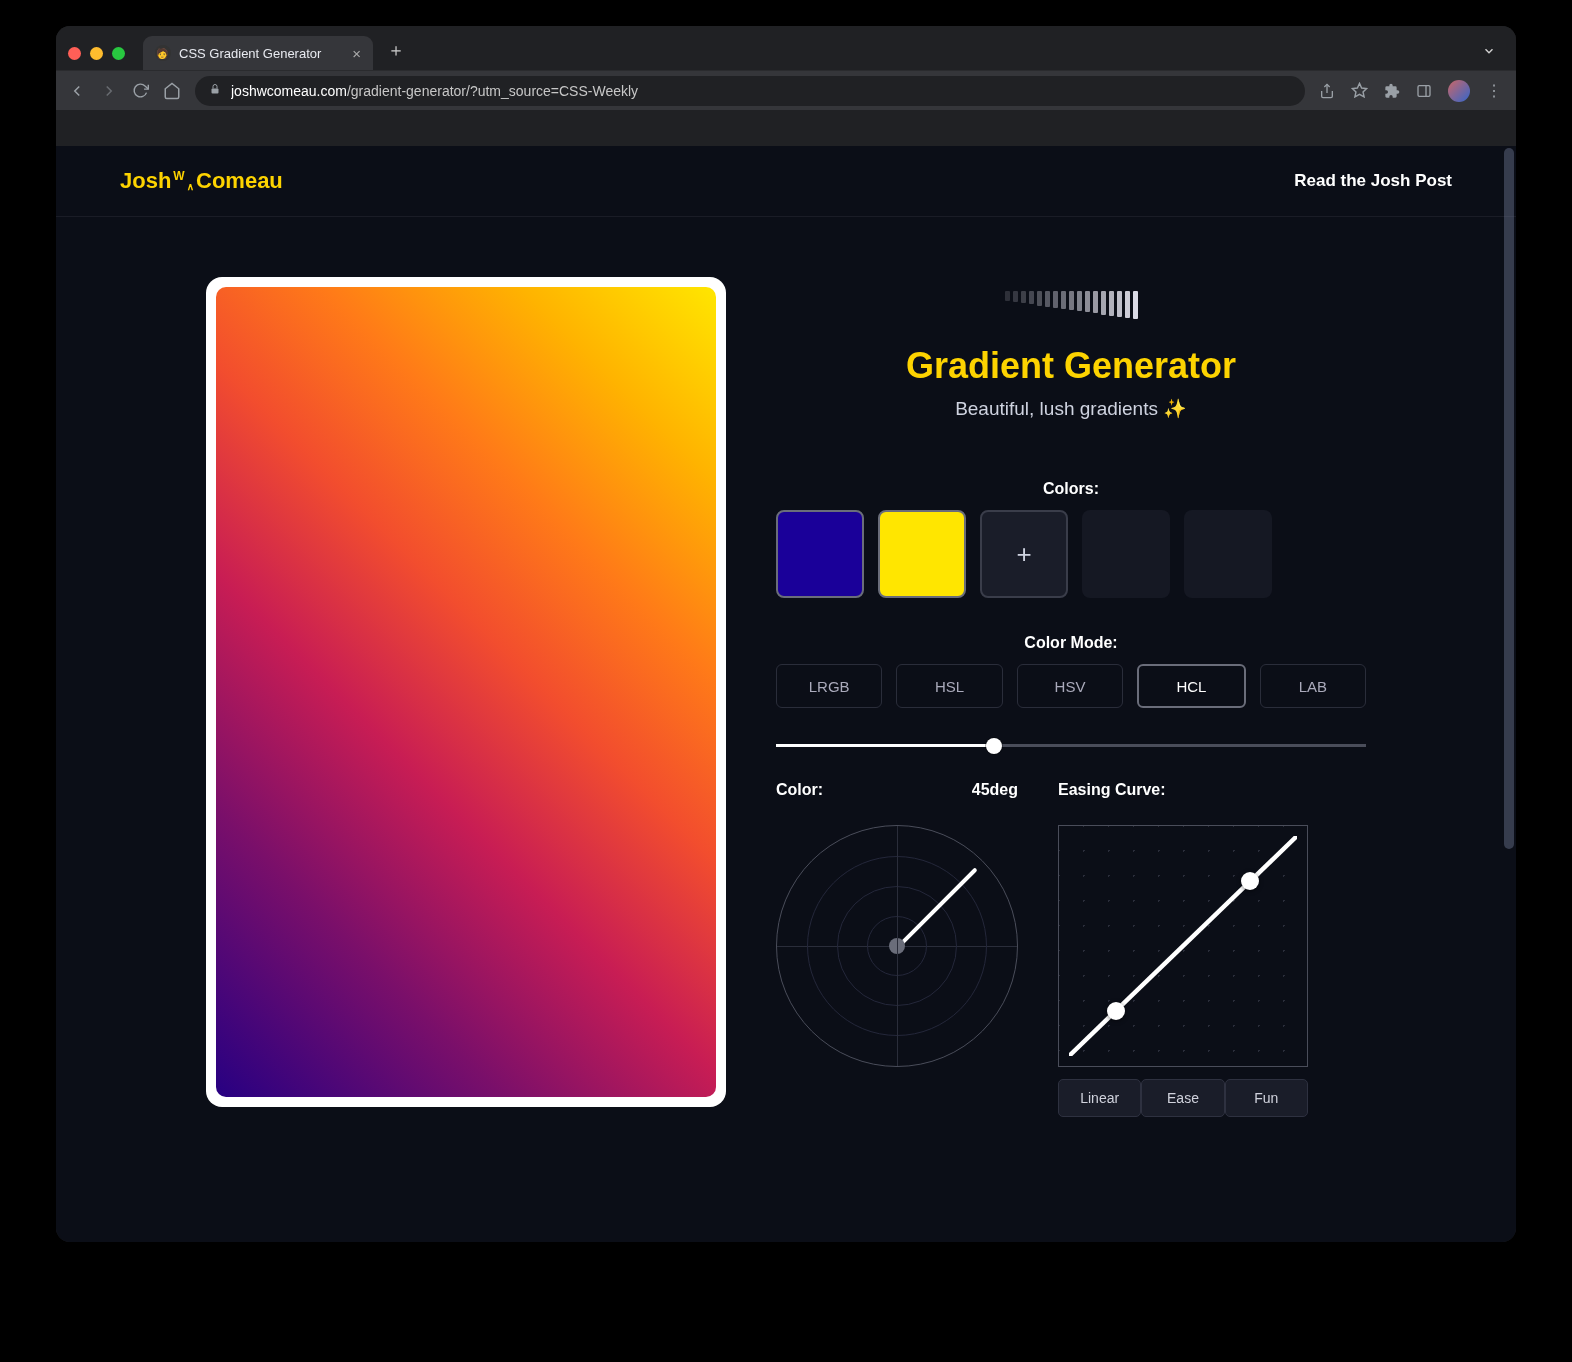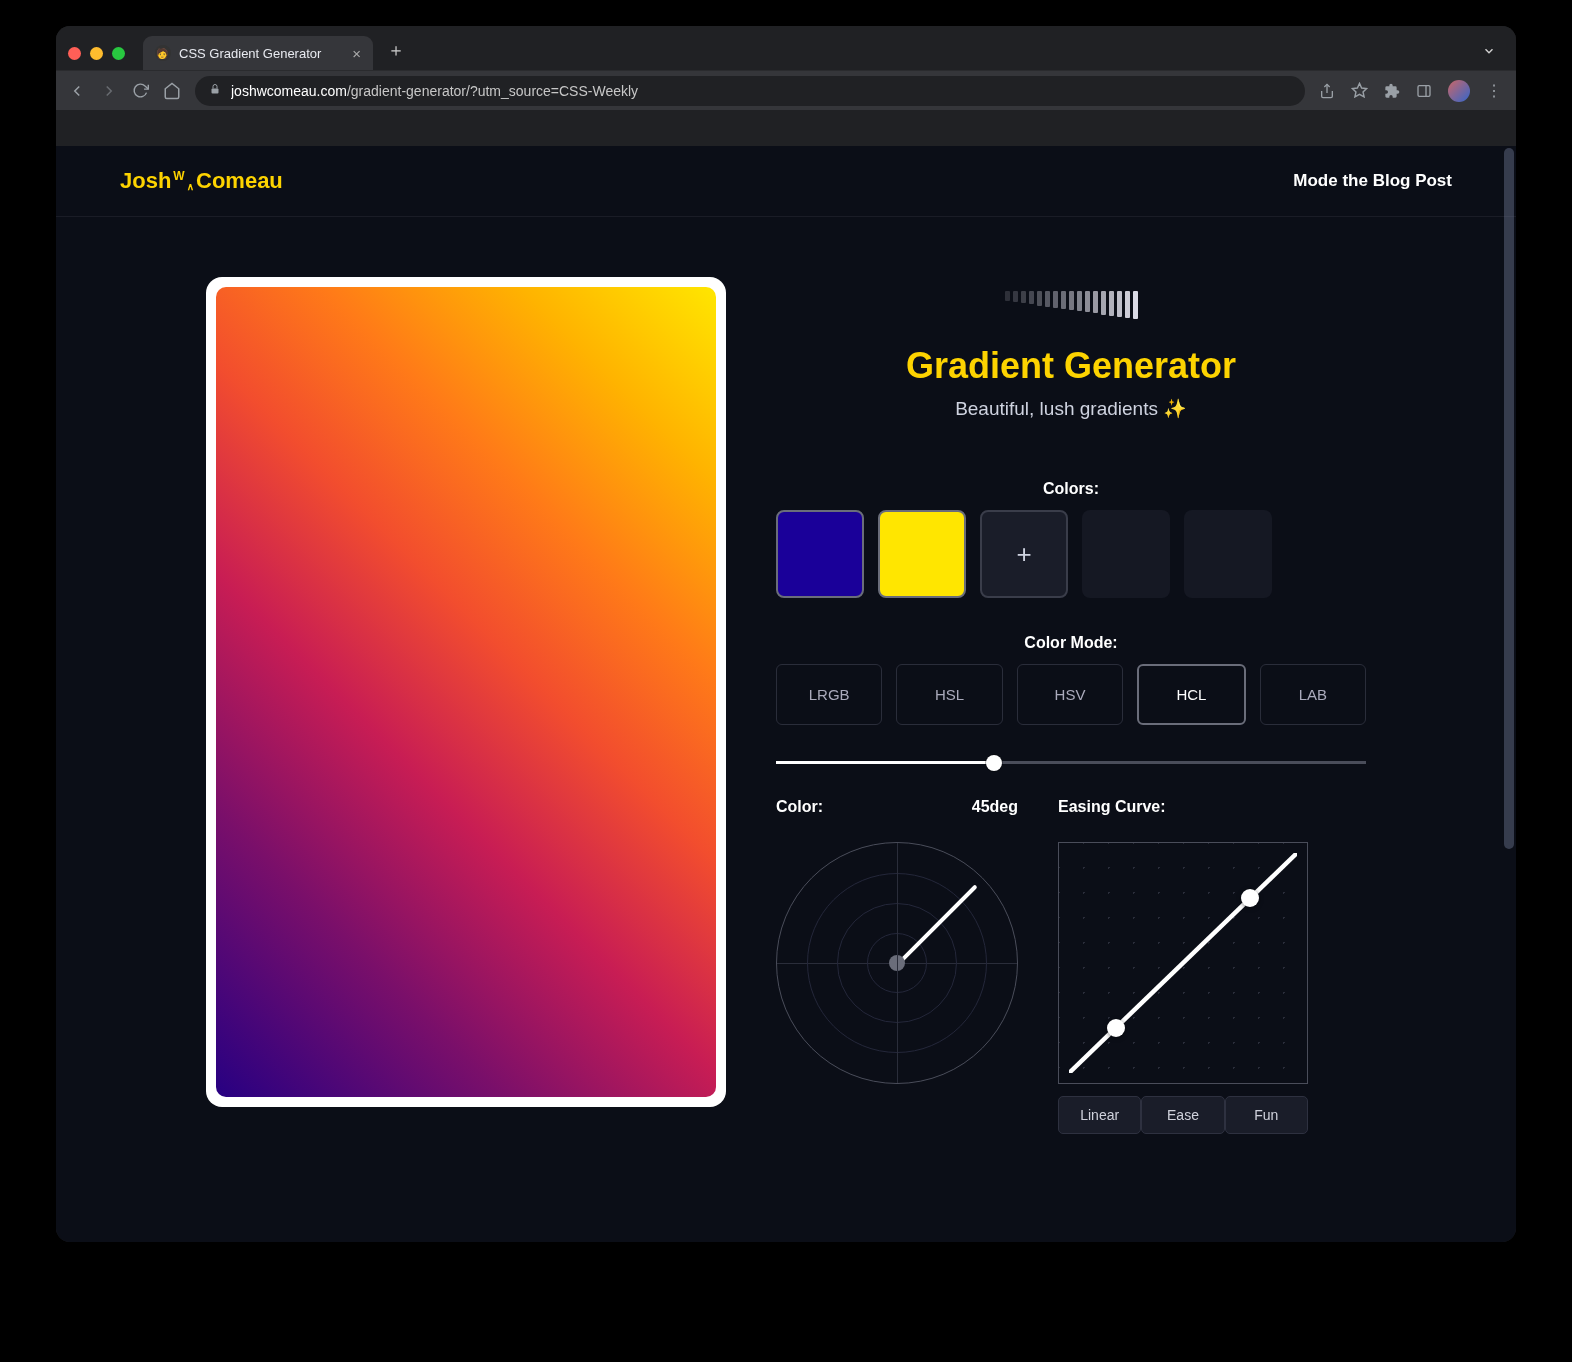--- a/index.html
+++ b/index.html
@@ -142,21 +142,21 @@
     width:88px; height:88px; border-radius:8px;
     border:2px solid var(--border);
     background: var(--panel);
     display:flex; align-items:center; justify-content:center;
     cursor:pointer;
   }
   .swatch.empty { border-color: transparent; background:#151823; cursor:default;}
   .swatch.add { font-size:26px; color:#cfd3e0;}
   .mode-row { display:flex; gap:14px; margin-bottom:8px;}
   .mode-btn {
-    flex:1; height:61px; border-radius:6px;
+    flex:1; height:44px; border-radius:6px;
     border:1px solid #2a2d3a;
     background: transparent;
     color:#aab; font-size:15px; font-weight:500;
     display:flex; align-items:center; justify-content:center;
     cursor:pointer;
   }
   .mode-btn.active { border:2px solid #6a6d7a; color:#fff; }
   .precision-head { display:flex; justify-content:space-between; align-items:baseline;}
   .slider-track {
     position:relative; height:3px; background:#4a4d5a; margin:18px 0 8px 0;
@@ -304,21 +304,21 @@
   <div class="page">
     <div class="scrollbar"></div>
 
     <div class="site-header">
       <div class="logo">
         <span>Josh</span>
         <span class="w">W</span>
         <span class="caron">∧</span>
         <span>Comeau</span>
       </div>
-      <div class="blog-link">Mode the Blog Post</div>
+      <div class="blog-link">Read the Josh Post</div>
     </div>
 
     <div class="content">
 
       <div class="preview-wrap">
         <div class="preview"></div>
       </div>
 
       <div class="panel">
 

